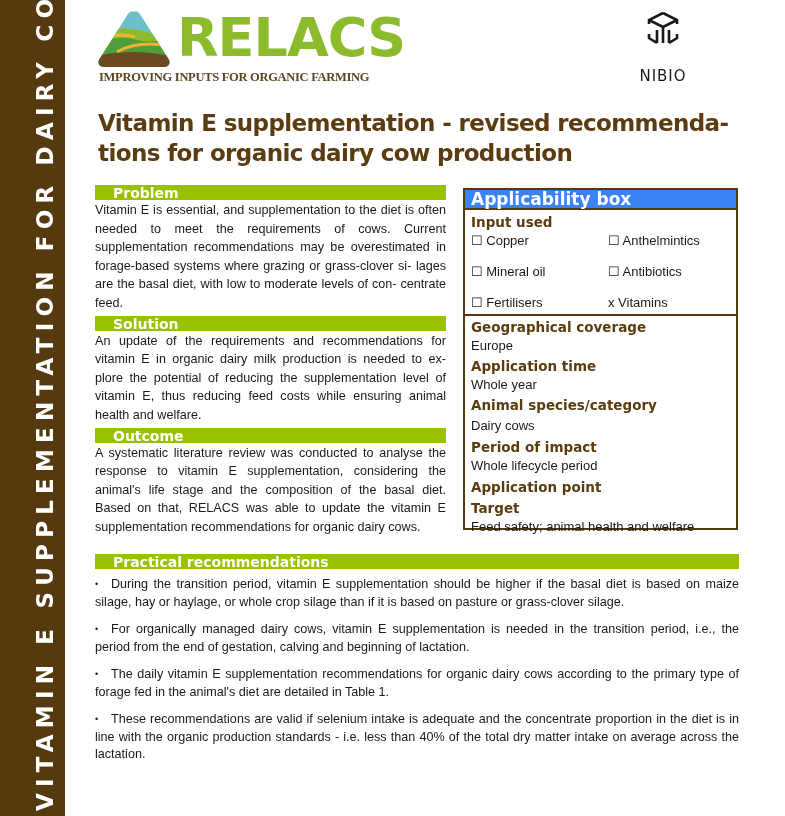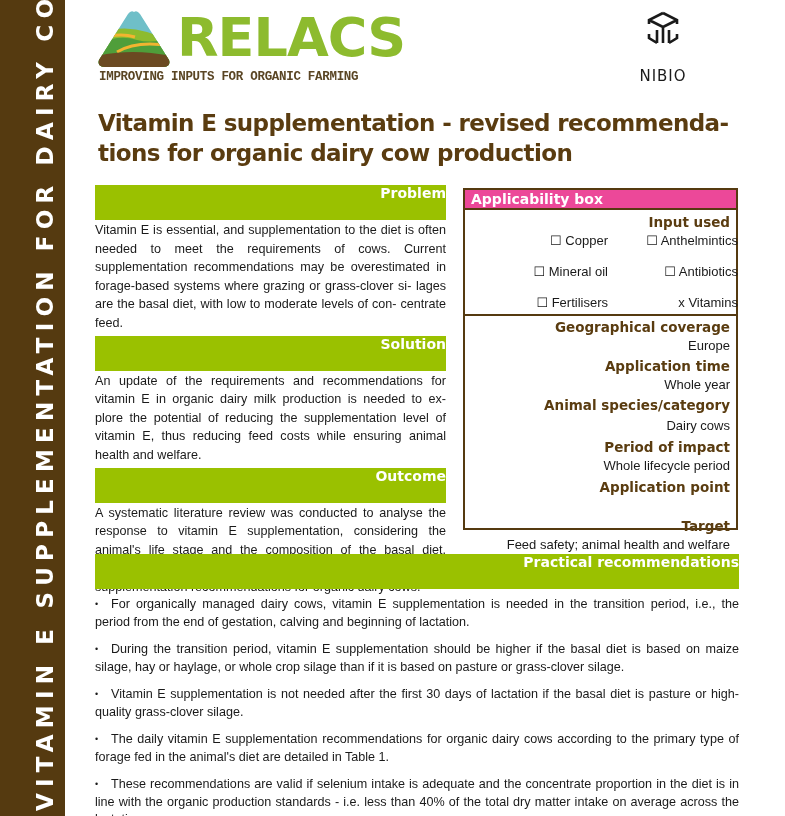--- a/index.html
+++ b/index.html
@@ -5,34 +5,34 @@
   html, body { margin:0; padding:0; }
   body { width:785px; height:816px; position:relative; overflow:hidden; background:#ffffff;
          font-family:"Liberation Sans", sans-serif; color:#1a1a1a; }
   .sideband { position:absolute; left:0; top:0; width:65px; height:816px; background:#553a10; overflow:hidden; }
   .sideband-text { position:absolute; left:32px; top:825px; transform-origin:0 0; transform:rotate(-90deg);
        white-space:nowrap; color:#ffffff; font-family:"DejaVu Sans", sans-serif; font-weight:bold;
        font-size:23px; letter-spacing:6.2px; margin-top:-14px; }
   .logo { position:absolute; left:97px; top:10px; }
   .logo-word { position:absolute; left:80px; top:-4px; font-family:"DejaVu Sans", sans-serif; font-weight:bold;
        font-size:54px; color:#8dbb2e; letter-spacing:-1px; }
-  .logo-tag { position:absolute; left:2px; top:60px; white-space:nowrap; font-family:Liberation Mono, monospace;
+  .logo-tag { position:absolute; left:2px; top:60px; white-space:nowrap; font-family:Liberation Serif, serif;
        font-weight:bold; font-size:12.5px; color:#5a4524; letter-spacing:-0.3px; }
   .nibio { position:absolute; left:628px; top:10px; width:70px; text-align:center; }
   .nibio-label { display:block; font-family:"DejaVu Sans", sans-serif; font-size:15px; color:#1a1a1a; margin-top:17px; letter-spacing:1px; }
   .title { position:absolute; left:96px; top:106px; width:660px; font-family:"DejaVu Sans", sans-serif;
        font-weight:bold; font-size:23px; line-height:30px; color:#5a3c10; margin:2px; letter-spacing:-0.6px; }
   .bar { background:#9ac100; color:#ffffff; font-family:"DejaVu Sans", sans-serif; font-weight:bold;
-         font-size:14px; height:35px; line-height:17px; padding-left:18px;text-align:right; }
+         font-size:14px; height:15px; line-height:17px; padding-left:18px; }
   .leftcol { position:absolute; left:95px; top:185px; width:351px; }
   .para { font-size:12.6px; line-height:18.6px; text-align:justify; margin:1px 0 3px 0; }
   .appbox { position:absolute; left:463px; top:188px; width:271px; height:338px; border:2px solid #553a10; }
-  .appbox-head { background:#ec4899; color:#ffffff; font-family:"DejaVu Sans", sans-serif; font-weight:bold;
-         font-size:14px; height:18px; line-height:18px; padding-left:6px; border-bottom:2px solid #553a10; }
-  .appbox-body { padding:3px 6px 0 6px;text-align:right; }
+  .appbox-head { background:#3b82f6; color:#ffffff; font-family:"DejaVu Sans", sans-serif; font-weight:bold;
+         font-size:17px; height:18px; line-height:18px; padding-left:6px; border-bottom:2px solid #553a10; }
+  .appbox-body { padding:3px 6px 0 6px; }
   .ab-h { font-family:"DejaVu Sans", sans-serif; font-weight:bold; font-size:13.5px; color:#5a3c10; line-height:19px; }
   .ab-v { font-size:13px; line-height:18px; color:#1a1a1a; }
   .ab-sep { border-top:2px solid #553a10; margin:2px -6px 2px -6px; }
   .inputs { display:grid; grid-template-columns:137px 130px; row-gap:13px; }
   .inputs div { font-size:13px; line-height:18px; }
   .recs { position:absolute; left:95px; top:554px; width:644px; }
   .rec { font-size:12.6px; line-height:17.5px; text-align:justify; margin:7px 0 10px 0; }
   .bullet { display:inline-block; width:16px; font-size:9px; vertical-align:middle; }
 </style>
 </head>
@@ -95,25 +95,24 @@
     <div class="ab-sep"></div>
     <div class="ab-h">Geographical coverage</div>
     <div class="ab-v">Europe</div>
     <div class="ab-h" style="margin-top:2px">Application time</div>
     <div class="ab-v">Whole year</div>
     <div class="ab-h" style="margin-top:2px">Animal species/category</div>
     <div class="ab-v" style="margin-top:2px">Dairy cows</div>
     <div class="ab-h" style="margin-top:3px">Period of impact</div>
     <div class="ab-v">Whole lifecycle period</div>
     <div class="ab-h" style="margin-top:3px">Application point</div>
-    <div class="ab-h" style="margin-top:20px">Target</div>
+    <div class="ab-h" style="margin-top:2px">Target</div>
     <div class="ab-v">Feed safety; animal health and welfare</div>
   </div>
 </div>
 
 <div class="recs">
   <div class="bar">Practical recommendations</div>
+  <p class="rec"><span class="bullet">•</span><span>During the transition period, vitamin E supplementation should be higher if the basal diet is based on maize silage, hay or haylage, or whole crop silage than if it is based on pasture or grass-clover silage.</span></p>
   <p class="rec"><span class="bullet">•</span><span>For organically managed dairy cows, vitamin E supplementation is needed in the transition period, i.e., the period from the end of gestation, calving and beginning of lactation.</span></p>
-  <p class="rec"><span class="bullet">•</span><span>During the transition period, vitamin E supplementation should be higher if the basal diet is based on maize silage, hay or haylage, or whole crop silage than if it is based on pasture or grass-clover silage.</span></p>
-  <p class="rec"><span class="bullet">•</span><span>Vitamin E supplementation is not needed after the first 30 days of lactation if the basal diet is pasture or high-quality grass-clover silage.</span></p>
   <p class="rec"><span class="bullet">•</span><span>The daily vitamin E supplementation recommendations for organic dairy cows according to the primary type of forage fed in the animal's diet are detailed in Table 1.</span></p>
   <p class="rec"><span class="bullet">•</span><span>These recommendations are valid if selenium intake is adequate and the concentrate proportion in the diet is in line with the organic production standards - i.e. less than 40% of the total dry matter intake on average across the lactation.</span></p>
 </div>
 
 </body></html>

